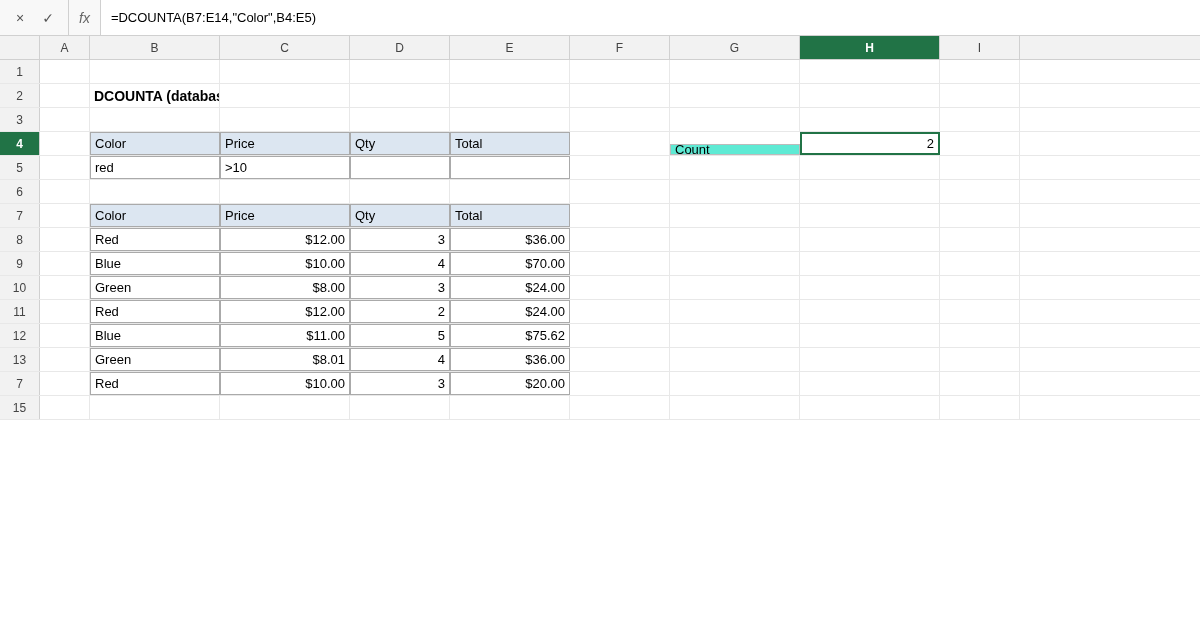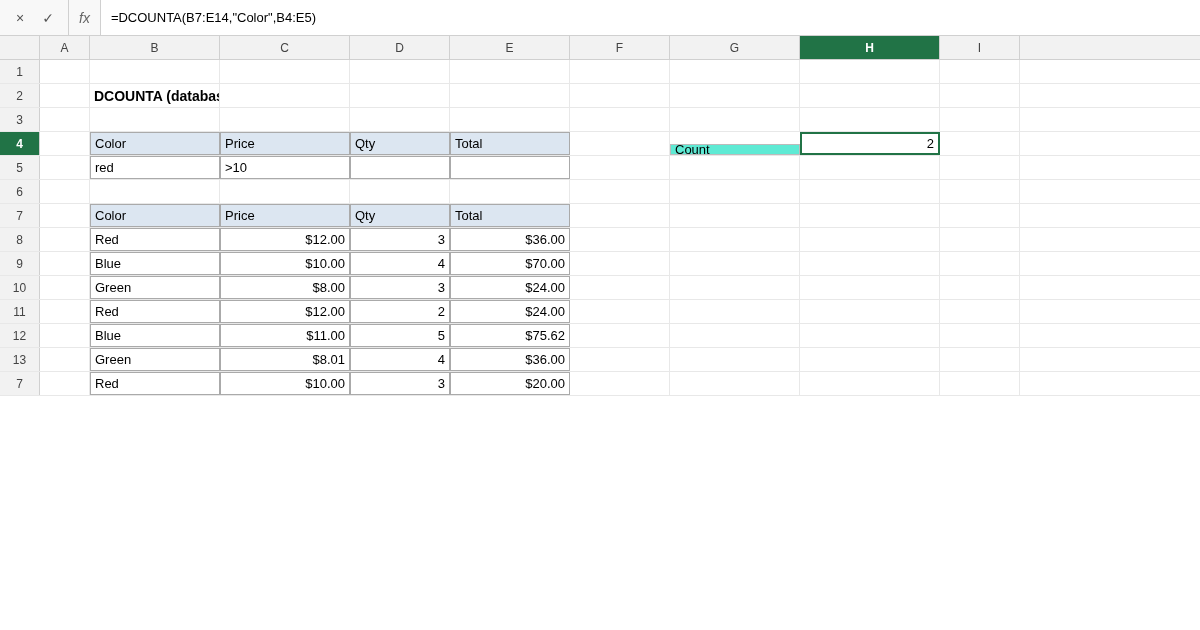--- a/index.html
+++ b/index.html
@@ -412,16 +412,28 @@
         <div class="cell data-body col-B">Red</div>
         <div class="cell data-body col-C align-right">$10.00</div>
         <div class="cell data-body col-D align-right">3</div>
         <div class="cell data-body col-E align-right">$20.00</div>
         <div class="cell col-F"></div>
         <div class="cell col-G"></div>
         <div class="cell col-H"></div>
         <div class="cell col-I"></div>
       </div>
 
+      <div class="grid-row">
+        <div class="row-header">15</div>
+        <div class="cell col-A"></div>
+        <div class="cell col-B"></div>
+        <div class="cell col-C"></div>
+        <div class="cell col-D"></div>
+        <div class="cell col-E"></div>
+        <div class="cell col-F"></div>
+        <div class="cell col-G"></div>
+        <div class="cell col-H"></div>
+        <div class="cell col-I"></div>
+      </div>
 
     </div>
   </div>
 </div>
 
 </body></html>

